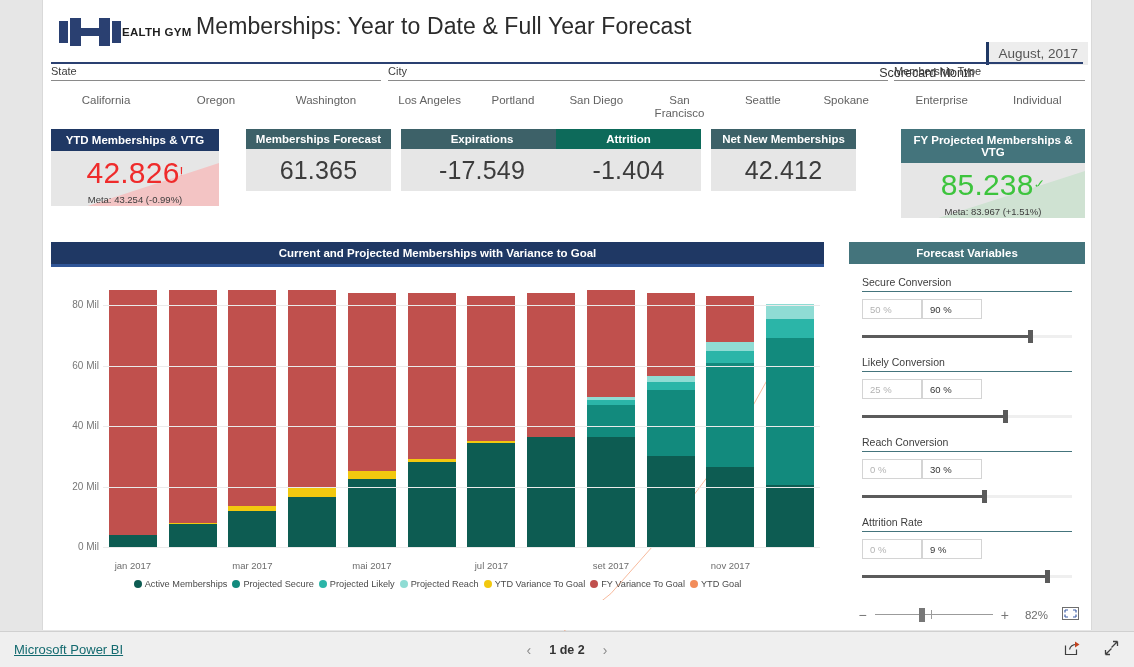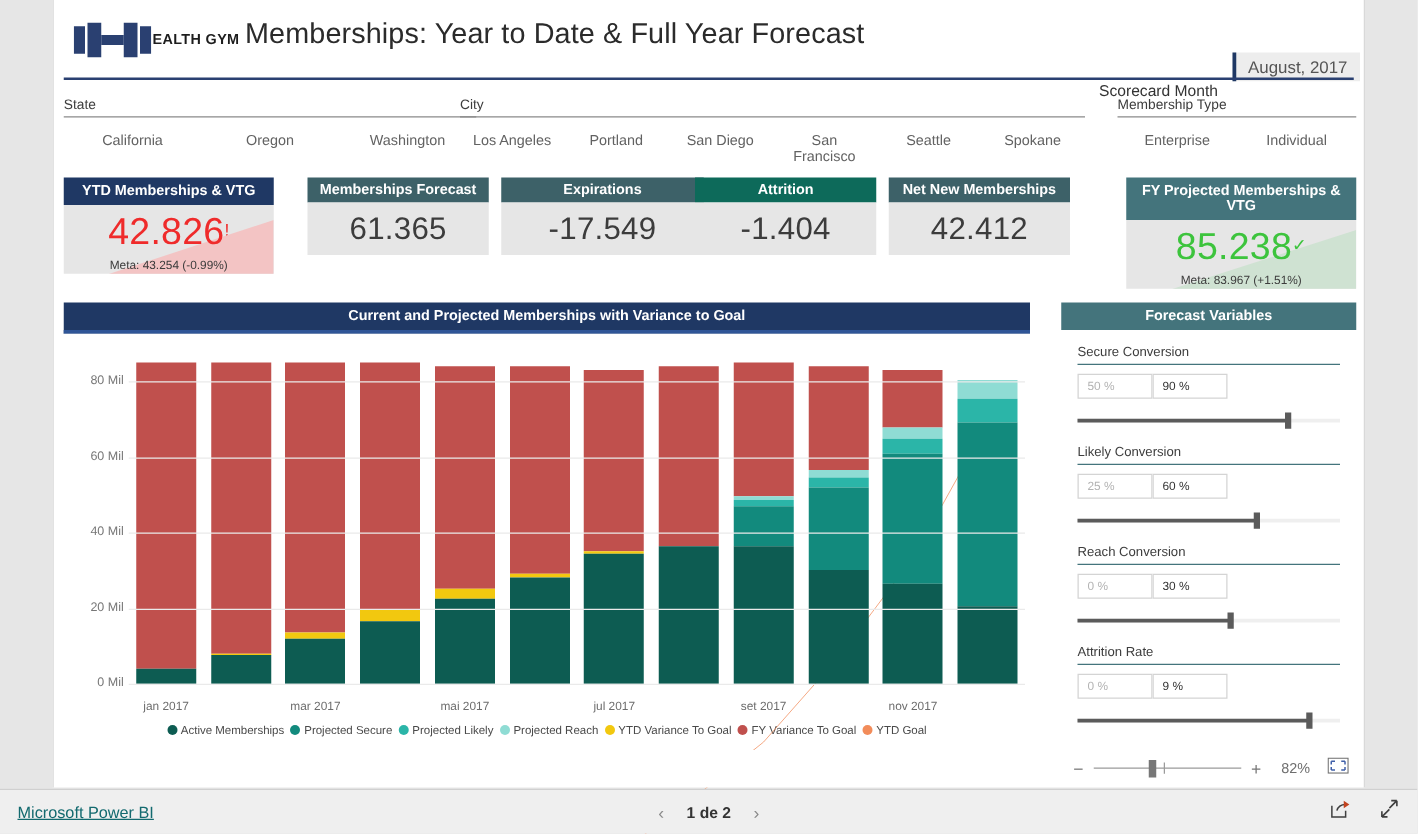--- a/index.html
+++ b/index.html
@@ -45,33 +45,33 @@
   #scorecard-value {
     font-size: 13.5px; color: #555; background:#ededed;
     border-left: 3px solid #1f3864;
     padding: 4px 10px 4px 9px;
   }
   #header-rule {
     position:absolute; left:8px; right:8px; top:62px; height:2px; background:#2a4071;
   }
 
   
-  #slicers { position: relative; height: 62px; margin-top: 16px; }
+  #slicers { position: relative; height: 62px; margin-top: 3px; }
   .slicer { position: absolute; top: 0; }
   .slicer-title {
     font-size: 11px; color: #3d3d3d; padding-bottom: 3px;
     border-bottom: 1px solid #8a8a8a;
   }
   .slicer-items { display: flex; margin-top: 13px; }
   .slicer-item {
     font-size: 11.5px; color: #626262; text-align: center;
     line-height: 1.15; cursor: pointer; white-space: pre-line;
   }
   #slicer-state  { left: 8px;   width: 330px; }
-  #slicer-city   { left: 325px; width: 500px; }
+  #slicer-city   { left: 345px; width: 500px; }
   #slicer-type   { left: 851px; width: 191px; }
   #slicer-state  .slicer-item { width: 33.33%; }
   #slicer-city   .slicer-item { width: 16.66%; }
   #slicer-type   .slicer-item { width: 50%; }
 
   
   #kpi-row { position: relative; height: 88px; margin-top: 2px; }
   .kpi { position: absolute; top: 0; }
   .kpi-head {
     color: #fff; font-size: 11.5px; font-weight: bold;

